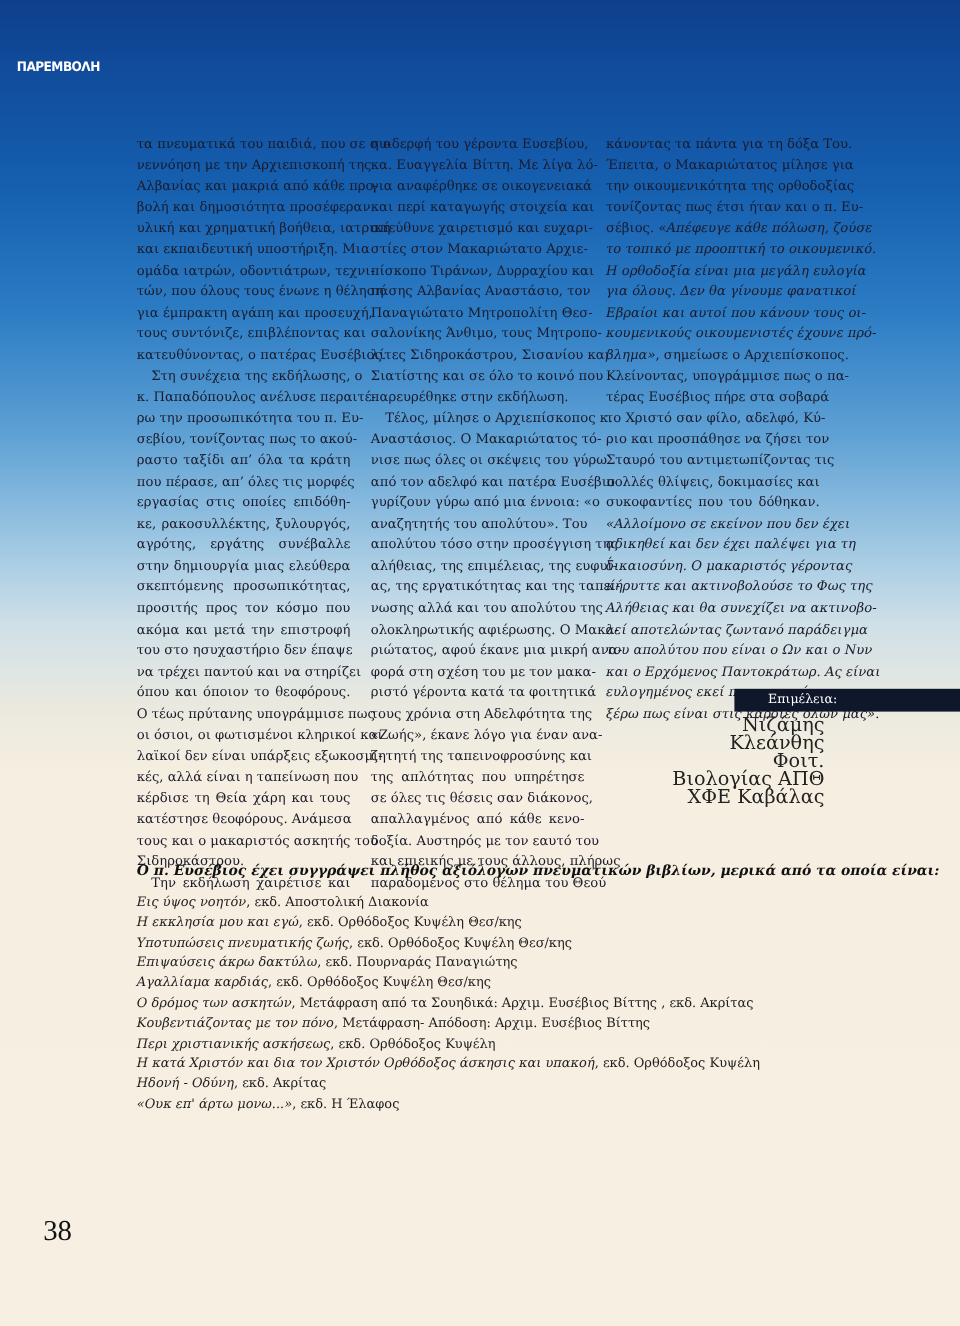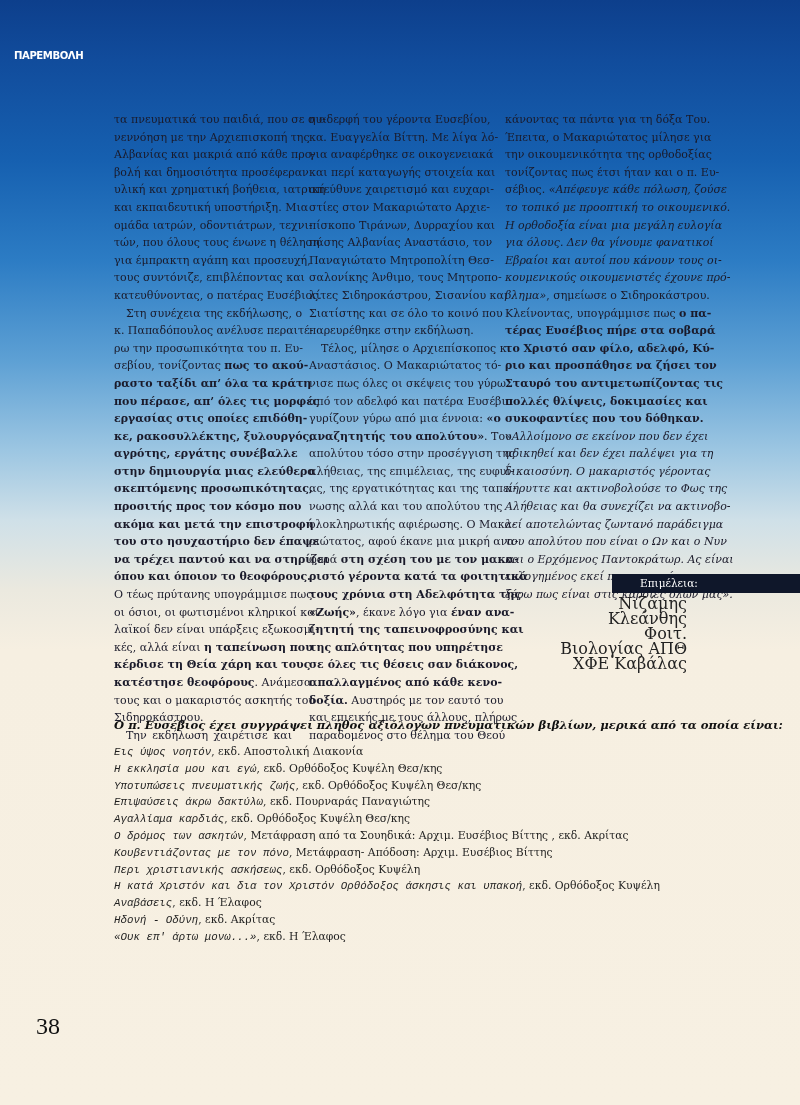--- a/index.html
+++ b/index.html
@@ -24,42 +24,42 @@
   }
   .col1 { left:114px; }
   .col2 { left:309px; }
   .col3 { left:505px; }
   .line {
     display:block; white-space:nowrap; text-align:justify;
     text-align-last:justify; height:17.6px; overflow:visible;
   }
   .line.last { text-align-last:left; }
   .line.indent { padding-left:12px; }
-  .b { font-weight:bold; }
+  .b { font-weight:normal; }
   .i { font-style:italic; }
   .credit-bar {
     position:absolute; left:612px; top:574px; width:220px; height:19px;
     background:#0f172a; color:#ffffff;
     font-size:10.5px; line-height:19px;
   }
   .credit-bar span { position:absolute; right:113px; }
   .credit-bar span { right:auto; left:28px; }
   .credit-names {
     position:absolute; left:560px; top:596px; width:127px;
     font-size:16px; line-height:15px; text-align:right; color:#222;
   }
   .books-title {
     position:absolute; left:114px; top:718px;
     font-size:11.6px; font-weight:bold; font-style:italic; color:#111;
   }
   .books {
     position:absolute; left:114px; top:744px; width:600px;
     font-size:10.8px; line-height:16.8px; color:#1e1e1e;
   }
-  .books .it { font-style:italic;font-family:Liberation Mono, monospace; }
+  .books .it { font-style:italic; }
   .page-num {
     position:absolute; left:36px; top:1013px;
     font-family:"Liberation Serif", serif; font-size:24px; color:#111;
   }
 </style>
 </head>
 <body>
 
 <div class="masthead">ΠΑΡΕΜΒΟΛΗ</div>
 
@@ -143,21 +143,21 @@
     <span class="line"><span>κάνοντας τα πάντα για τη δόξα Του.</span></span>
     <span class="line"><span>Έπειτα, ο Μακαριώτατος μίλησε για</span></span>
     <span class="line"><span>την οικουμενικότητα της ορθοδοξίας</span></span>
     <span class="line"><span>τονίζοντας πως έτσι ήταν και ο π. Ευ-</span></span>
     <span class="line"><span>σέβιος. </span><span class="i">«Απέφευγε κάθε πόλωση, ζούσε</span></span>
     <span class="line"><span class="i">το τοπικό με προοπτική το οικουμενικό.</span></span>
     <span class="line"><span class="i">Η ορθοδοξία είναι μια μεγάλη ευλογία</span></span>
     <span class="line"><span class="i">για όλους. Δεν θα γίνουμε φανατικοί</span></span>
     <span class="line"><span class="i">Εβραίοι και αυτοί που κάνουν τους οι-</span></span>
     <span class="line"><span class="i">κουμενικούς οικουμενιστές έχουνε πρό-</span></span>
-    <span class="line"><span class="i">βλημα»</span><span>, σημείωσε ο Σιδηροκάστρου.</span></span>
+    <span class="line"><span class="i">βλημα»</span><span>, σημείωσε ο Αρχιεπίσκοπος.</span></span>
     <span class="line"><span>Κλείνοντας, υπογράμμισε πως </span><span class="b">ο πα-</span></span>
     <span class="line"><span class="b">τέρας Ευσέβιος πήρε στα σοβαρά</span></span>
     <span class="line"><span class="b">το Χριστό σαν φίλο, αδελφό, Κύ-</span></span>
     <span class="line"><span class="b">ριο και προσπάθησε να ζήσει τον</span></span>
     <span class="line"><span class="b">Σταυρό του αντιμετωπίζοντας τις</span></span>
     <span class="line"><span class="b">πολλές θλίψεις, δοκιμασίες και</span></span>
     <span class="line"><span class="b">συκοφαντίες που του δόθηκαν.</span></span>
     <span class="line"><span class="i">«Αλλοίμονο σε εκείνον που δεν έχει</span></span>
     <span class="line"><span class="i">αδικηθεί και δεν έχει παλέψει για τη</span></span>
     <span class="line"><span class="i">δικαιοσύνη. Ο μακαριστός γέροντας</span></span>
@@ -183,18 +183,17 @@
 <div class="books" id="books-list">
     <div><span class="it">Εις ύψος νοητόν</span><span>, εκδ. Αποστολική Διακονία</span></div>
     <div><span class="it">Η εκκλησία μου και εγώ</span><span>, εκδ. Ορθόδοξος Κυψέλη Θεσ/κης</span></div>
     <div><span class="it">Υποτυπώσεις πνευματικής ζωής</span><span>, εκδ. Ορθόδοξος Κυψέλη Θεσ/κης</span></div>
     <div><span class="it">Επιψαύσεις άκρω δακτύλω</span><span>, εκδ. Πουρναράς Παναγιώτης</span></div>
     <div><span class="it">Αγαλλίαμα καρδιάς</span><span>, εκδ. Ορθόδοξος Κυψέλη Θεσ/κης</span></div>
     <div><span class="it">Ο δρόμος των ασκητών</span><span>, Μετάφραση από τα Σουηδικά: Αρχιμ. Ευσέβιος Βίττης , εκδ. Ακρίτας</span></div>
     <div><span class="it">Κουβεντιάζοντας με τον πόνο</span><span>, Μετάφραση- Απόδοση: Αρχιμ. Ευσέβιος Βίττης</span></div>
     <div><span class="it">Περι χριστιανικής ασκήσεως</span><span>, εκδ. Ορθόδοξος Κυψέλη</span></div>
     <div><span class="it">Η κατά Χριστόν και δια τον Χριστόν Ορθόδοξος άσκησις και υπακοή</span><span>, εκδ. Ορθόδοξος Κυψέλη</span></div>
-    <div><span class="it">Αναβάσεις</span><span>, εκδ. Η Έλαφος</span></div>
     <div><span class="it">Ηδονή - Οδύνη</span><span>, εκδ. Ακρίτας</span></div>
     <div><span class="it">«Ουκ επ' άρτω μονω...»</span><span>, εκδ. Η Έλαφος</span></div>
   </div>
 
 <div class="page-num">38</div>
 
 </body></html>

